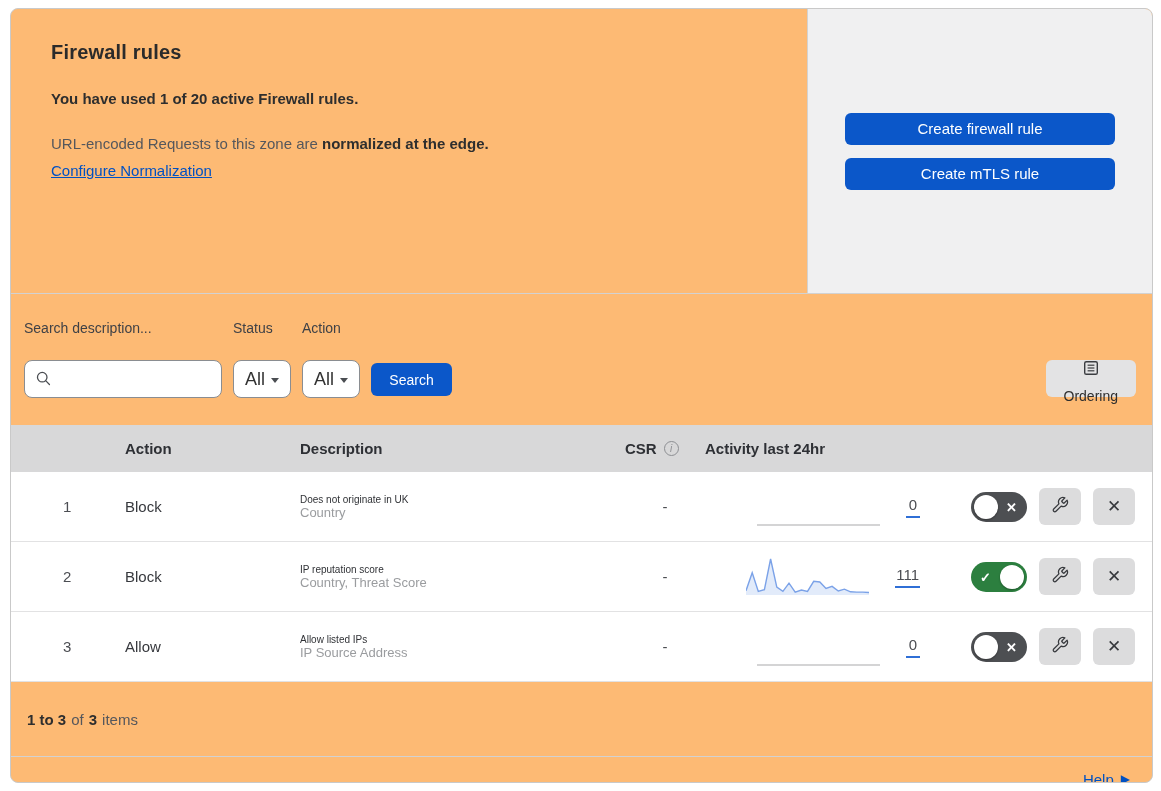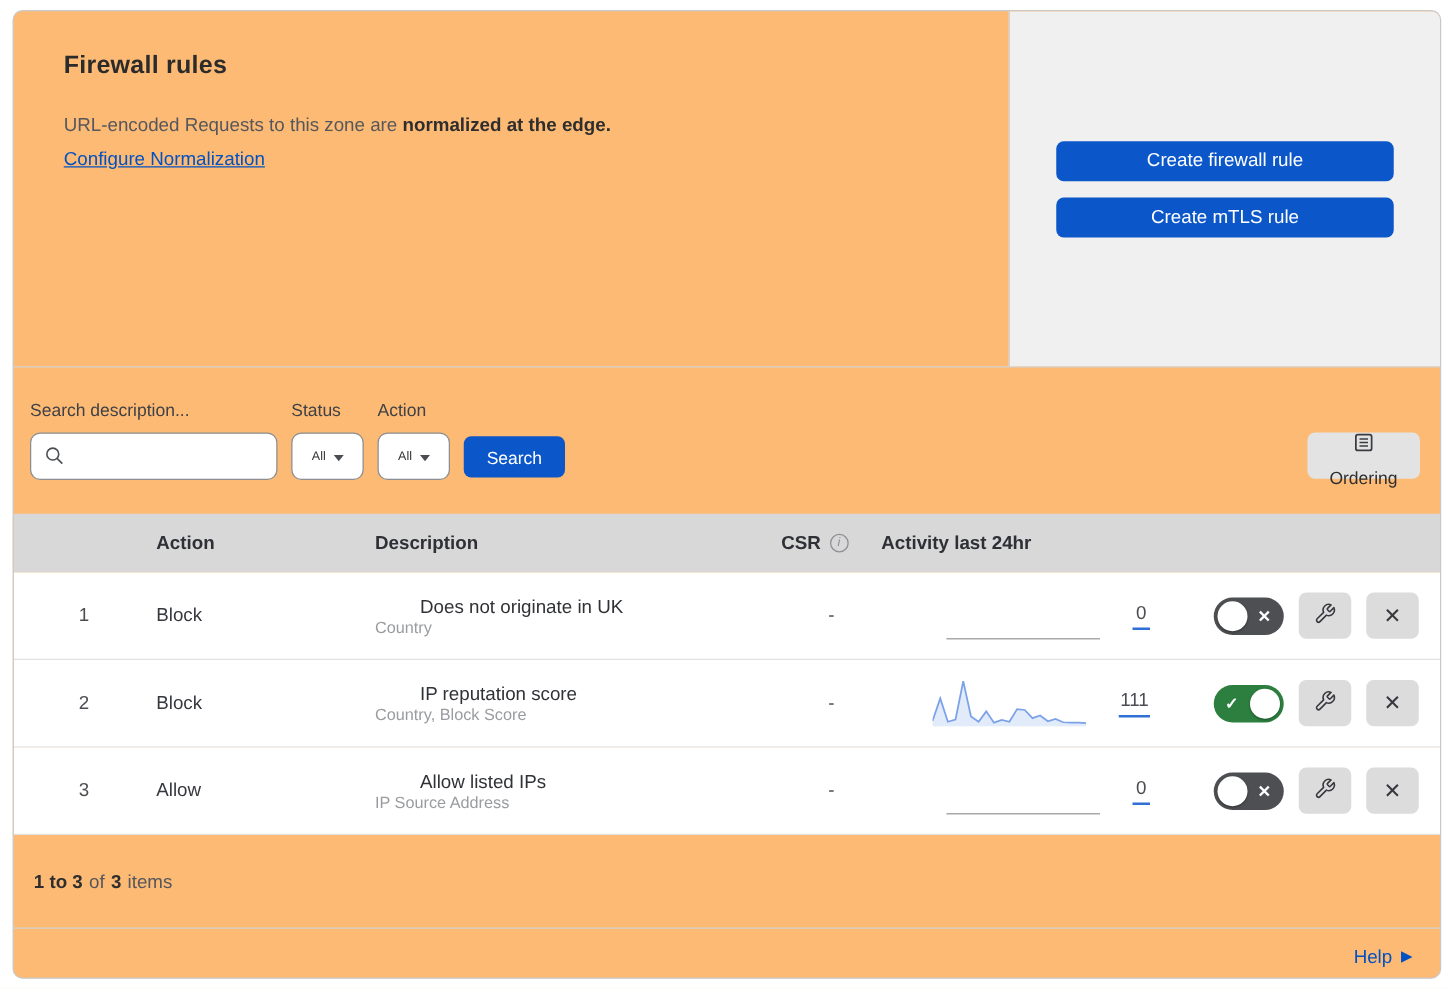--- a/index.html
+++ b/index.html
@@ -19,48 +19,48 @@
   .norm-link { display:inline-block; margin-top:10px; font-size:15px; color:#0051c3;
     text-decoration:underline; cursor:pointer; }
   .top-right { width:345px; background:#f0f0f1; border-left:1px solid #d2d2d2;
     display:flex; flex-direction:column; justify-content:center; align-items:center; gap:13px; }
   .btn-primary { width:270px; height:32px; background:#0b57c9; color:#fff; border:none;
     border-radius:6px; font-size:15px; font-family:inherit; cursor:pointer; }
 
   
   .filterbar { position:relative; padding:26px 16px 27px 13px; }
   .filter-groups { display:flex; align-items:flex-end; gap:11px; }
-  .fgroup label { display:block; font-size:14px; color:#3f4146; margin-bottom:10px; }
+  .fgroup label { display:block; font-size:14px; color:#3f4146; margin-bottom:24px; }
   .search-wrap { position:relative; }
   .search-input { width:198px; height:38px; border:1px solid #8a8d91; border-radius:8px;
     padding:0 10px 0 34px; font-size:14px; font-family:inherit; color:#333; background:#fff; }
   .search-icon-box { position:absolute; left:11px; top:10px; pointer-events:none; }
   .select-box { width:58px; height:38px; border:1px solid #8a8d91; border-radius:8px;
     background:#fff; display:flex; align-items:center; justify-content:center; gap:6px;
-    font-size:10px; color:#333; cursor:pointer; }
+    font-size:18px; color:#333; cursor:pointer; }
   .caret { width:0; height:0; border-left:4px solid transparent; border-right:4px solid transparent;
     border-top:5px solid #4a4d52; margin-top:2px; }
   .btn-search { width:81px; height:33px; margin-bottom:2px; background:#0b57c9; color:#fff;
     border:none; border-radius:6px; font-size:14px; font-family:inherit; cursor:pointer; }
   .btn-ordering { position:absolute; right:16px; bottom:28px; height:37px; padding:0 18px;
     background:#e3e3e4; border:none; border-radius:6px; font-size:14px; color:#2f2f2f;
     font-family:inherit; display:flex; align-items:center; gap:9px; cursor:pointer;flex-direction:column; }
 
   
   .tgrid { display:grid; grid-template-columns:100px 175px 325px 80px 215px 1fr;
     align-items:center; padding-left:14px; }
   .thead { background:#d8d8d9; height:47px; font-size:15px; font-weight:600; color:#2e3035; }
   .th { display:flex; align-items:center; gap:7px; }
   .info-icon { width:15px; height:15px; border:1px solid #8d8f93; border-radius:50%;
     color:#8d8f93; font-size:10px; font-weight:400; display:inline-flex; align-items:center;
     justify-content:center; font-style:italic; }
   .trow { height:70px; border-bottom:1px solid #e2e2e3; background:#fff; }
   .cell-num { font-size:15px; color:#4c4e53; padding-left:38px; }
   .cell-action { font-size:15px; color:#36383d; }
-  .cell-desc .dtitle { font-size:15px; color:#303236;margin-left:36px; }
+  .cell-desc .dtitle { font-size:10px; color:#303236; }
   .cell-desc .dsub { font-size:13px; color:#9a9c9f; margin-top:0; }
   .cell-csr { font-size:15px; color:#4c4e53; text-align:center; }
   .cell-activity { display:flex; align-items:center; justify-content:flex-end; gap:26px;
     padding-left:38px; }
   .sparkline { width:123px; height:42px; }
   .spark-line { fill:none; stroke:#7ba2e8; stroke-width:1.4; }
   .spark-area { fill:rgba(123,162,232,0.22); stroke:none; }
   .sparkline.flat .spark-line { stroke:#a9a9ab; stroke-width:1.2; }
   .count-link { font-size:15px; color:#4c4e53; text-decoration:none;
     border-bottom:2px solid #2f6fd6; padding:0 1px 3px; cursor:pointer; min-width:14px;
@@ -95,20 +95,21 @@
   .help-arrow { font-size:12px; color:#0051c3; }
 </style>
 </head>
 <body>
 
 <div class="card">
 
   <div class="top">
     <div class="top-left">
       <div class="page-title">Firewall rules</div>
+      <div class="usage-line">You have used 1 of 20 active Firewall rules.</div>
       <div class="norm-line">
         <span>URL-encoded Requests to this zone are</span>
         <b>normalized at the edge.</b>
       </div>
       <a class="norm-link">Configure Normalization</a>
     </div>
     <div class="top-right">
       <button class="btn-primary">Create firewall rule</button>
       <button class="btn-primary">Create mTLS rule</button>
     </div>
@@ -201,21 +202,21 @@
         <span class="x-glyph">✕</span>
       </button>
     </div>
   </div>
 
   <div class="tgrid trow">
     <div class="cell-num">2</div>
     <div class="cell-action">Block</div>
     <div class="cell-desc">
       <div class="dtitle">IP reputation score</div>
-      <div class="dsub">Country, Block Score</div>
+      <div class="dsub">Country, Threat Score</div>
     </div>
     <div class="cell-csr">-</div>
     <div class="cell-activity">
       <svg class="sparkline" viewBox="0 0 123 42" preserveAspectRatio="none">
           <polygon class="spark-area" points="0.0,34.7 6.2,16.7 12.3,35.4 18.4,33.6 24.6,3.0 30.8,31.1 36.9,35.4 43.0,27.1 49.2,36.1 55.4,34.0 61.5,35.4 67.7,25.3 73.8,26.0 80.0,32.5 86.1,30.4 92.3,35.0 98.4,33.2 104.5,35.8 110.7,36.1 116.8,36.1 123.0,36.5 123,39 0,39"></polygon>
           <polyline class="spark-line" points="0.0,34.7 6.2,16.7 12.3,35.4 18.4,33.6 24.6,3.0 30.8,31.1 36.9,35.4 43.0,27.1 49.2,36.1 55.4,34.0 61.5,35.4 67.7,25.3 73.8,26.0 80.0,32.5 86.1,30.4 92.3,35.0 98.4,33.2 104.5,35.8 110.7,36.1 116.8,36.1 123.0,36.5"></polyline>
         </svg>
       <a class="count-link">111</a>
     </div>
     <div class="cell-controls">

